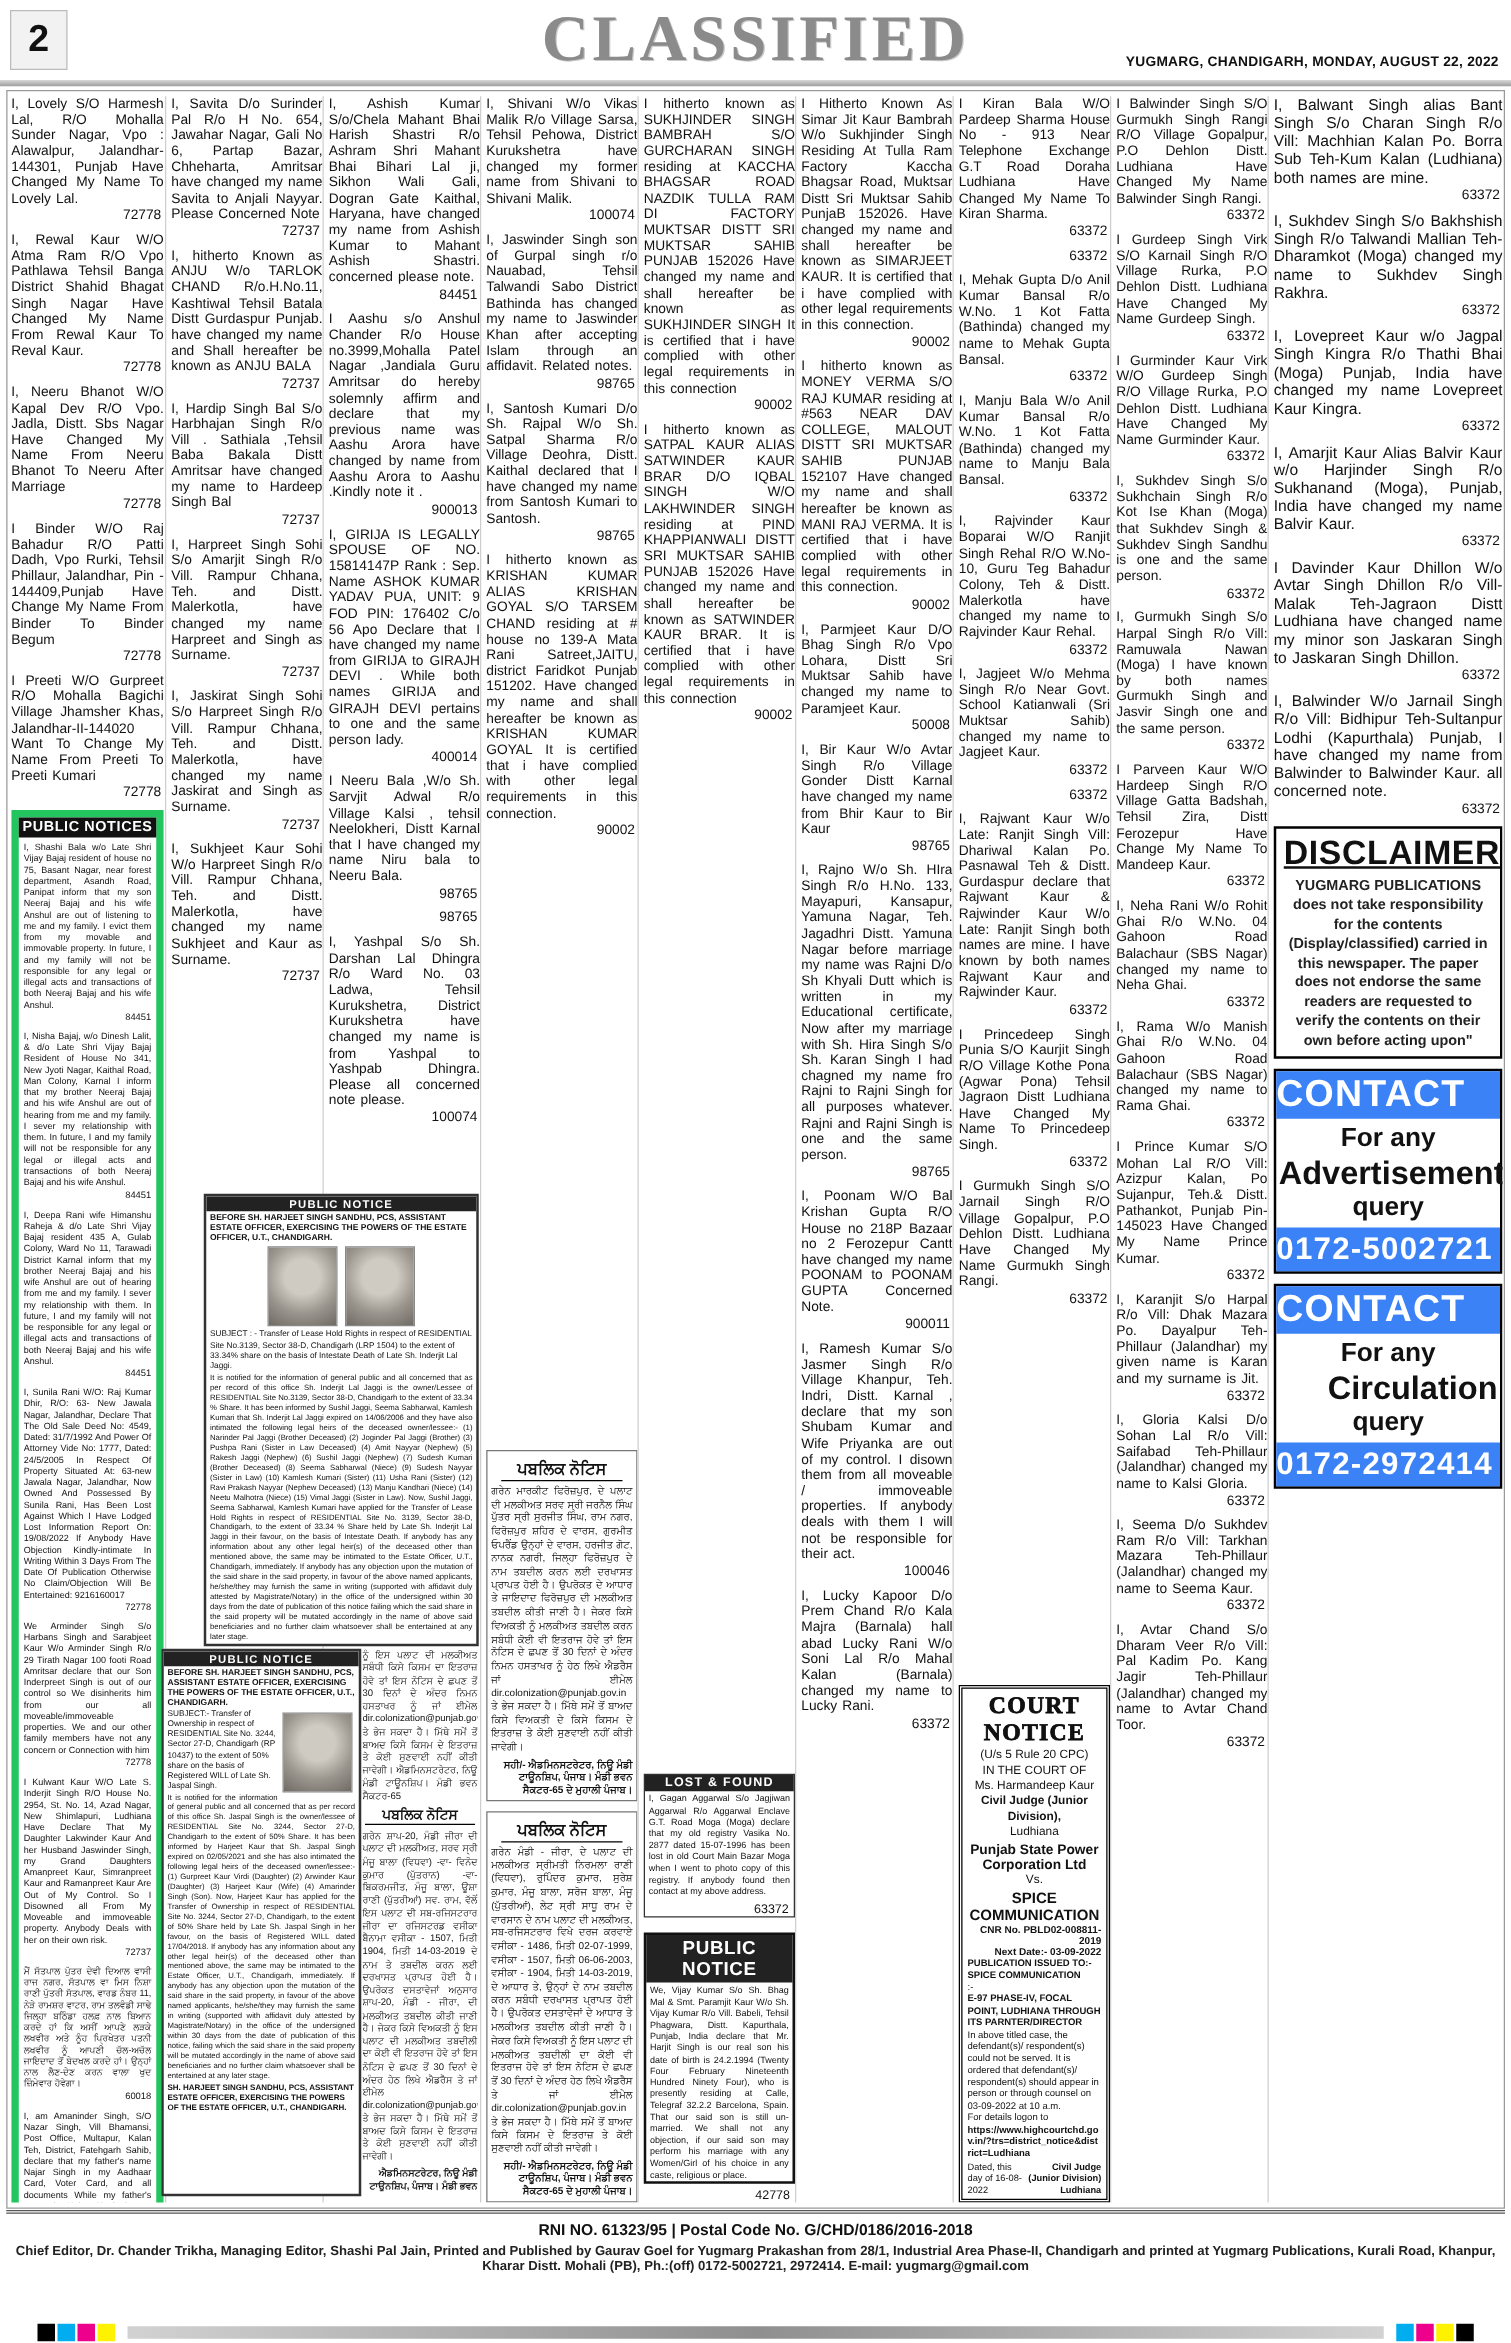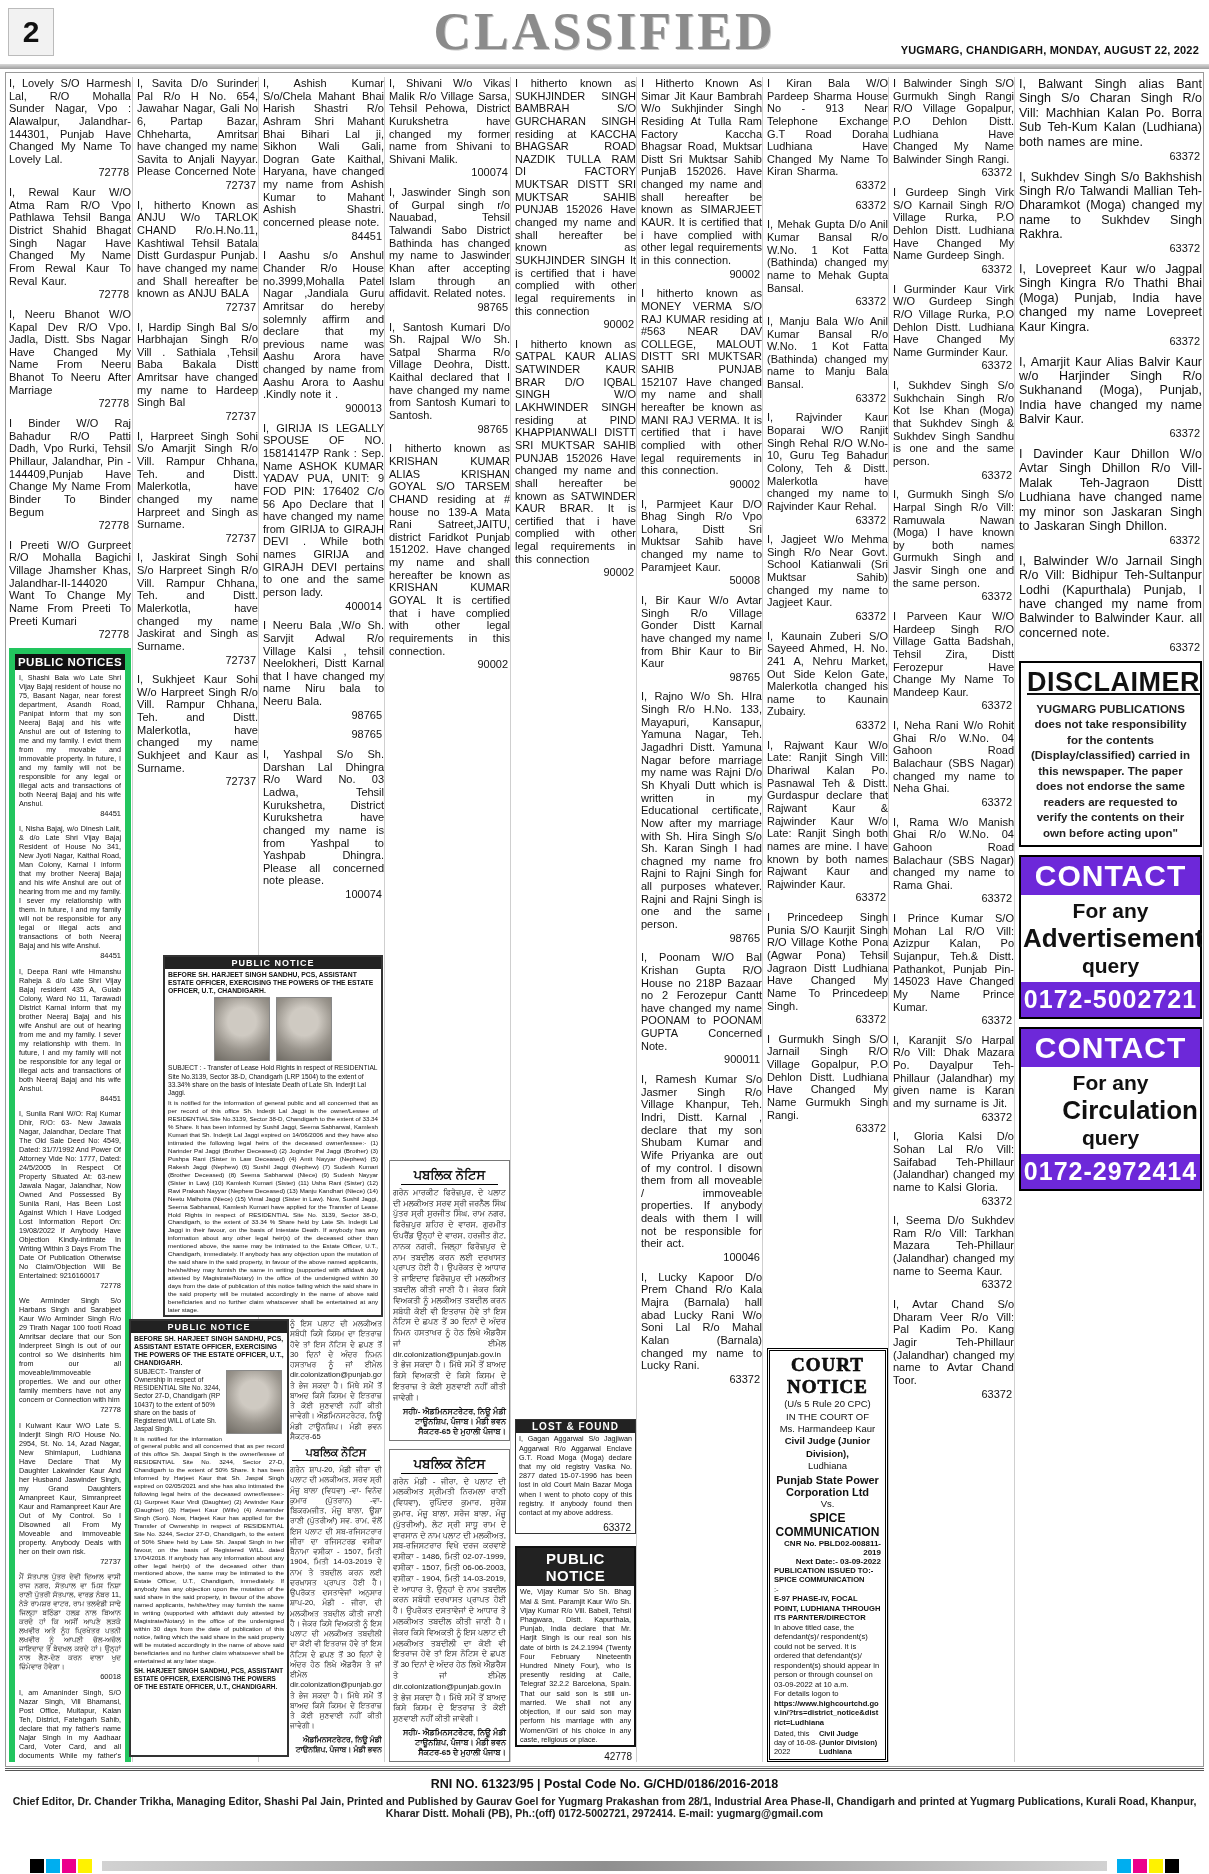--- a/index.html
+++ b/index.html
@@ -55,21 +55,21 @@
   .ct-p2{font-weight:bold;font-size:12px;text-align:center;}
   .ct-r{text-align:right;font-size:8px;font-weight:bold;}
   .ct-s{font-size:7.6px;line-height:1.25;}
   .ct-url{word-break:break-all;font-weight:bold;}
   .ct-foot{display:flex;justify-content:space-between;font-size:7.4px;margin-top:2px;}
   
   .disc{border:2px solid #000;padding:4px 6px;text-align:center;margin-top:6px;}
   .disc-t{font-size:27px;font-weight:bold;letter-spacing:.5px;text-decoration:underline;}
   .disc-b{font-size:11.5px;font-weight:bold;color:#222;line-height:1.35;margin-top:4px;}
   .contact{border:2px solid #000;margin-top:8px;background:#fff;}
-  .ct-black{background:#6d28d9;color:#fff;text-align:center;font-weight:bold;}
+  .ct-black{background:#3b82f6;color:#fff;font-weight:bold;}
   .ct-name{font-size:30px;letter-spacing:1px;padding:2px 0;}
   .ct-mid{text-align:center;font-weight:bold;padding:4px 2px;}
   .ct-l1{font-size:21px;}
   .ct-l2{font-size:26px;text-align:right;}
   .ct-l3{font-size:21px;}
   .ct-phone{font-size:25px;letter-spacing:1px;padding:3px 0;}
   
   #foot{position:absolute;left:5px;right:5px;top:1768px;}
   #rni{border-top:3px double #555;text-align:center;font-weight:bold;font-size:12.5px;padding-top:6px;}
   #eds{text-align:center;font-size:10.5px;font-weight:bold;color:#222;margin-top:4px;}
@@ -195,21 +195,21 @@
 
     <div class="col sep" style="left:756px;width:121px;display:flex;flex-direction:column;">
       <div>
 
       <div class="ad"><span>I Kiran Bala W/O Pardeep Sharma House No - 913 Near Telephone Exchange G.T Road Doraha Ludhiana Have Changed My Name To Kiran Sharma.</span><div class="ad-n">63372</div></div>
           <div class="ad"><div class="ad-n">63372</div></div>
           <div class="ad"><span>I, Mehak Gupta D/o Anil Kumar Bansal R/o W.No. 1 Kot Fatta (Bathinda) changed my name to Mehak Gupta Bansal.</span><div class="ad-n">63372</div></div>
           <div class="ad"><span>I, Manju Bala W/o Anil Kumar Bansal R/o W.No. 1 Kot Fatta (Bathinda) changed my name to Manju Bala Bansal.</span><div class="ad-n">63372</div></div>
           <div class="ad"><span>I, Rajvinder Kaur Boparai W/O Ranjit Singh Rehal R/O W.No-10, Guru Teg Bahadur Colony, Teh &amp; Distt. Malerkotla have changed my name to Rajvinder Kaur Rehal.</span><div class="ad-n">63372</div></div>
           <div class="ad"><span>I, Jagjeet W/o Mehma Singh R/o Near Govt. School Katianwali (Sri Muktsar Sahib) changed my name to Jagjeet Kaur.</span><div class="ad-n">63372</div></div>
-          <div class="ad"><span>I, Kaunain Zuberi S/O Sayeed Ahmed, H. No. 241 A, Nehru Market, Out Side Kelon Gate, Malerkotla changed his name to Kaunain Zubairy.</span><div class="ad-n">63372</div></div>
+          <div class="ad"><div class="ad-n">63372</div></div>
           <div class="ad"><span>I, Rajwant Kaur W/o Late: Ranjit Singh Vill: Dhariwal Kalan Po. Pasnawal Teh &amp; Distt. Gurdaspur declare that Rajwant Kaur &amp; Rajwinder Kaur W/o Late: Ranjit Singh both names are mine. I have known by both names Rajwant Kaur and Rajwinder Kaur.</span><div class="ad-n">63372</div></div>
           <div class="ad"><span>I Princedeep Singh Punia S/O Kaurjit Singh R/O Village Kothe Pona (Agwar Pona) Tehsil Jagraon Distt Ludhiana Have Changed My Name To Princedeep Singh.</span><div class="ad-n">63372</div></div>
           <div class="ad"><span>I Gurmukh Singh S/O Jarnail Singh R/O Village Gopalpur, P.O Dehlon Distt. Ludhiana Have Changed My Name Gurmukh Singh Rangi.</span><div class="ad-n">63372</div></div>
         </div>
       <div class="court">
         <div class="ct-title">COURT NOTICE</div>
         <div class="ct-c">(U/s 5 Rule 20 CPC)</div>
         <div class="ct-c">IN THE COURT OF</div>
         <div class="ct-c">Ms. Harmandeep Kaur</div>
         <div class="ct-c ct-b">Civil Judge (Junior Division),</div>
@@ -221,21 +221,21 @@
         <div class="ct-r">Next Date:- 03-09-2022</div>
         <div class="ct-s ct-b">PUBLICATION ISSUED TO:-</div>
         <div class="ct-s ct-b">SPICE COMMUNICATION</div>
         <div class="ct-s">:-</div>
         <div class="ct-s ct-b">E-97 PHASE-IV, FOCAL POINT, LUDHIANA THROUGH ITS PARNTER/DIRECTOR</div>
         <div class="ct-s">In above titled case, the defendant(s)/ respondent(s) could not be served. It is ordered that defendant(s)/ respondent(s) should appear in person or through counsel on 03-09-2022 at 10 a.m.</div>
         <div class="ct-s">For details logon to</div>
         <div class="ct-s ct-url">https://www.highcourtchd.gov.in/?trs=district_notice&amp;district=Ludhiana</div>
         <div class="ct-foot">
           <span>Dated, this day of 16-08-2022</span>
-          <span style="text-align:left;font-weight:bold;">Civil Judge (Junior Division) Ludhiana</span>
+          <span style="text-align:right;font-weight:bold;">Civil Judge (Junior Division) Ludhiana</span>
         </div>
       </div>
     </div>
 
     <div class="col sep" style="left:882px;width:121px;">
       <div>
 
       <div class="ad"><span>I Balwinder Singh S/O Gurmukh Singh Rangi R/O Village Gopalpur, P.O Dehlon Distt. Ludhiana Have Changed My Name Balwinder Singh Rangi.</span><div class="ad-n">63372</div></div>
           <div class="ad"><span>I Gurdeep Singh Virk S/O Karnail Singh R/O Village Rurka, P.O Dehlon Distt. Ludhiana Have Changed My Name Gurdeep Singh.</span><div class="ad-n">63372</div></div>
           <div class="ad"><span>I Gurminder Kaur Virk W/O Gurdeep Singh R/O Village Rurka, P.O Dehlon Distt. Ludhiana Have Changed My Name Gurminder Kaur.</span><div class="ad-n">63372</div></div>

